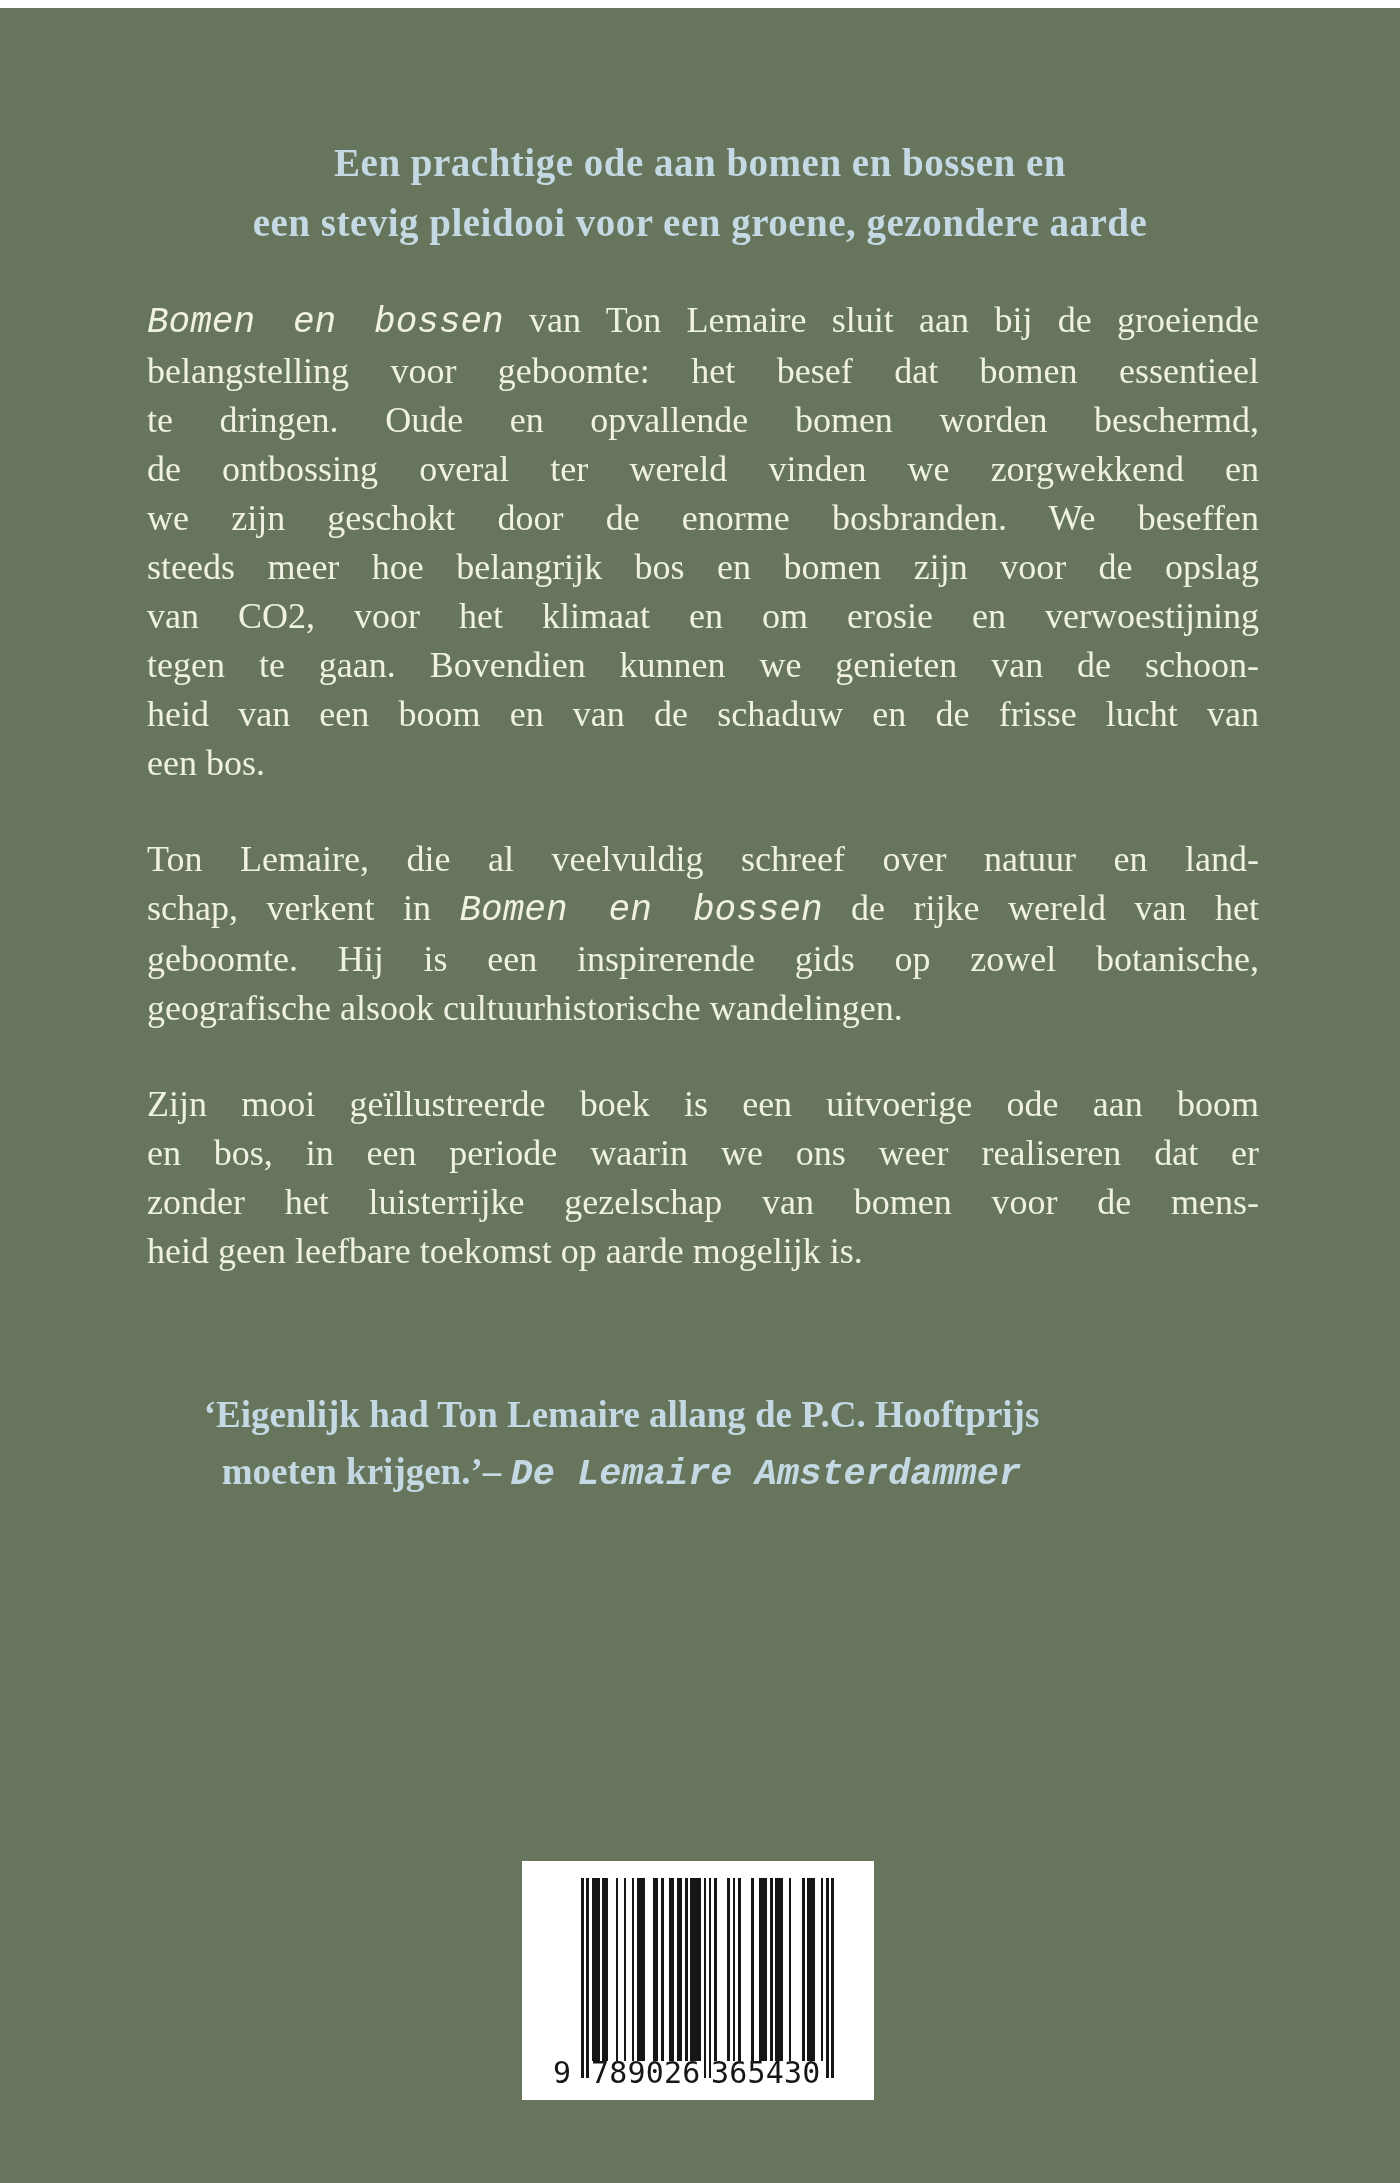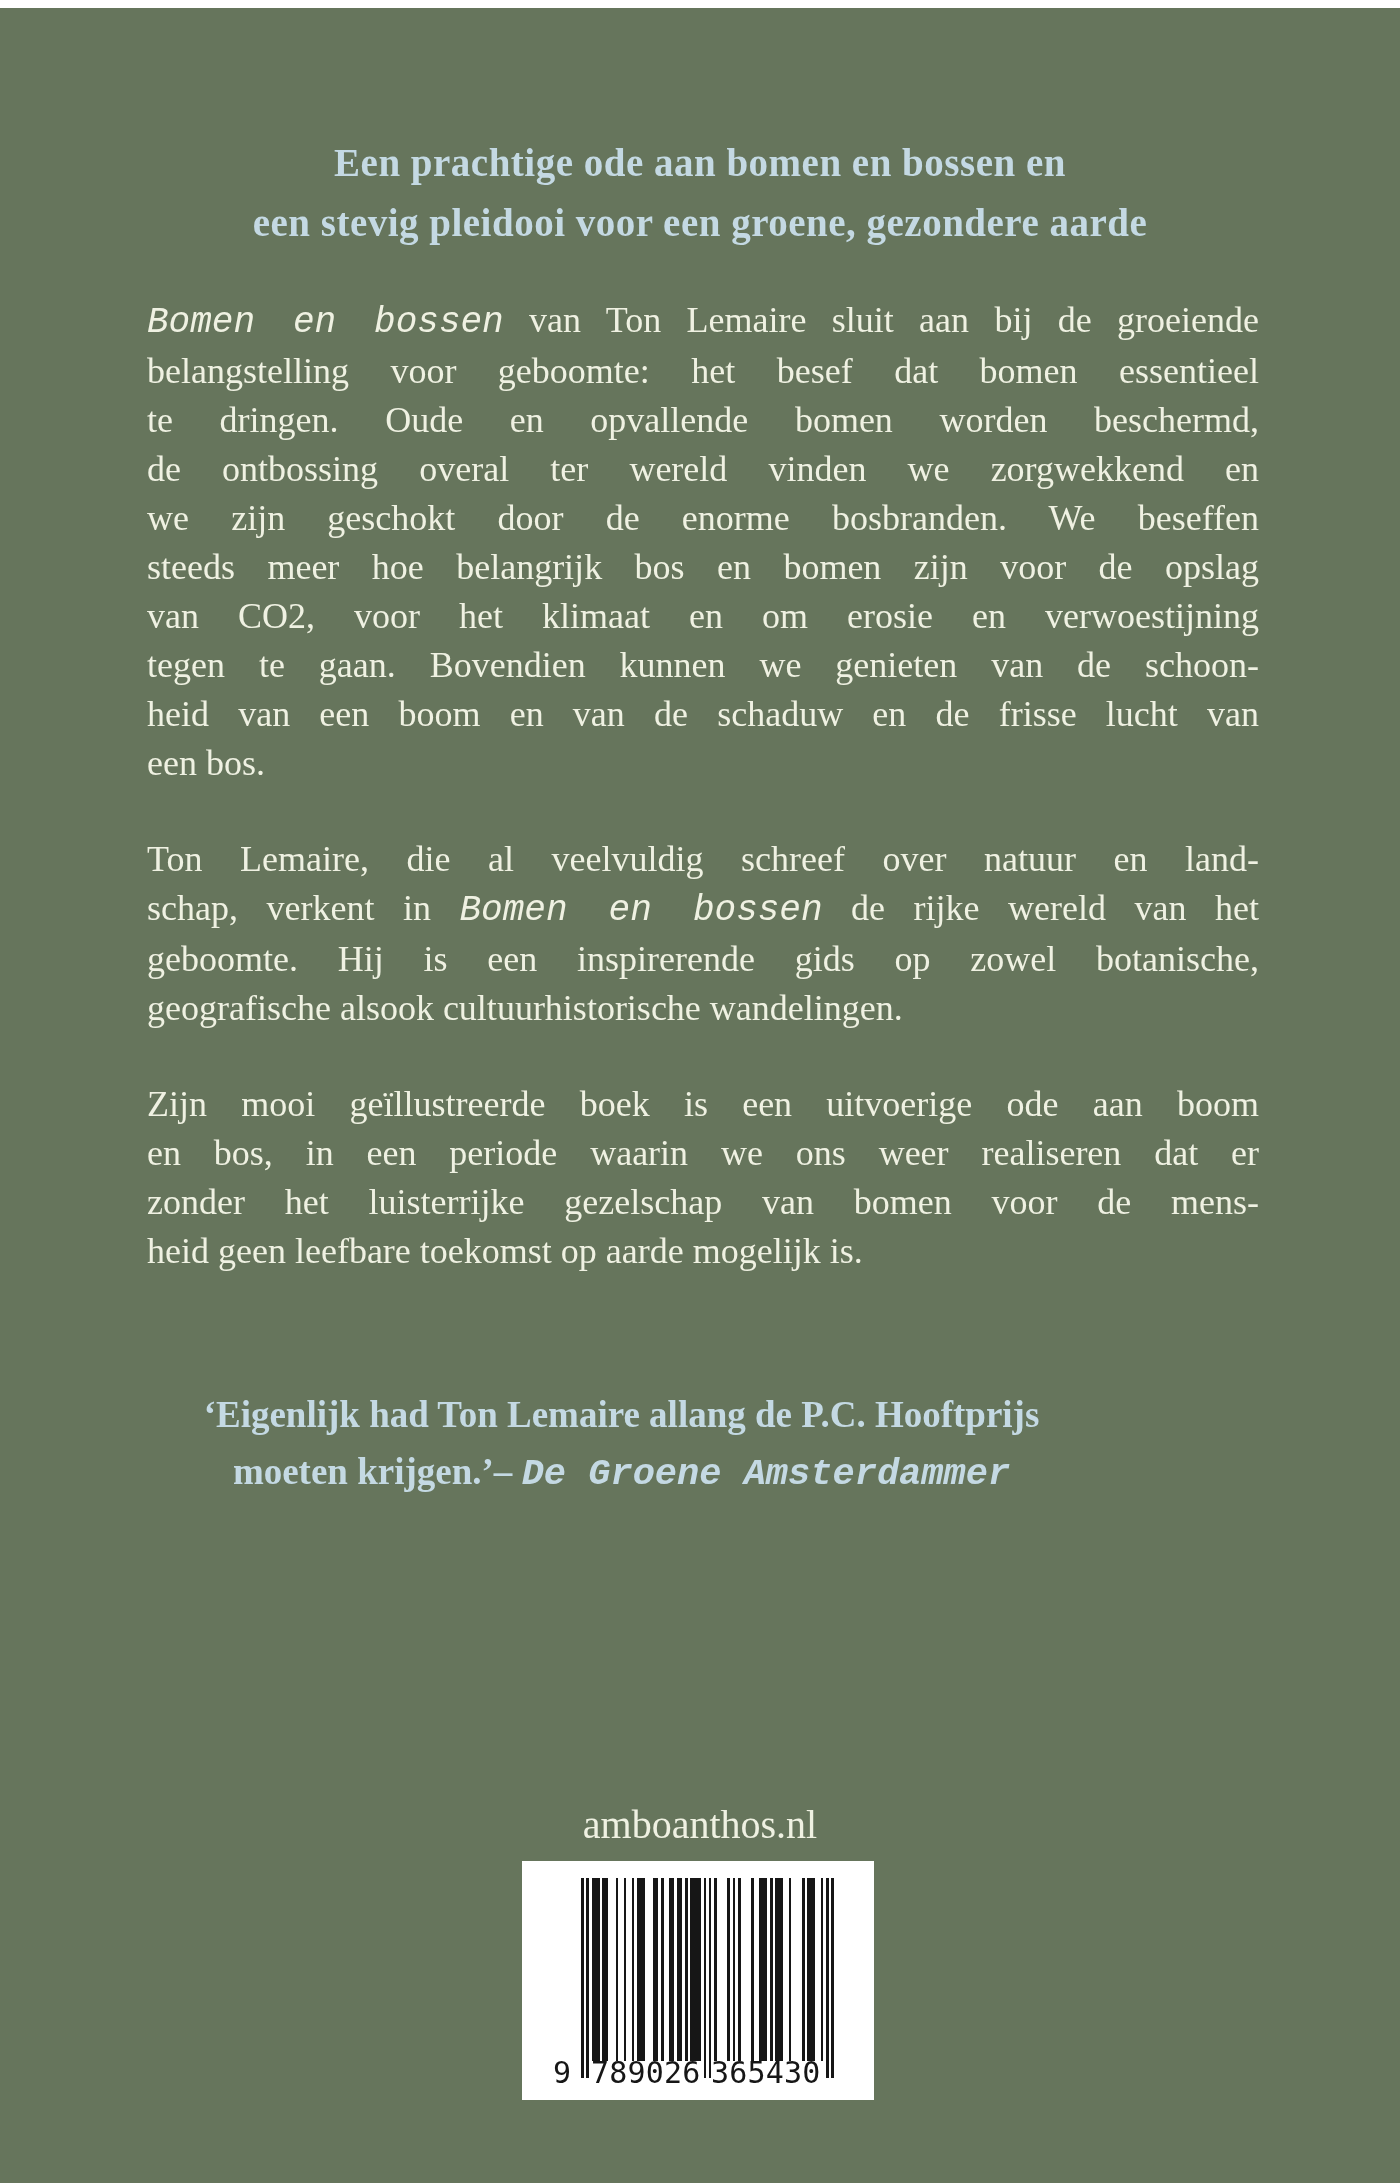--- a/index.html
+++ b/index.html
@@ -101,24 +101,23 @@
       <div class="paragraph">
         <div class="line"><span>Zijn mooi geïllustreerde boek is een uitvoerige ode aan boom</span></div>
         <div class="line"><span>en bos, in een periode waarin we ons weer realiseren dat er</span></div>
         <div class="line"><span>zonder het luisterrijke gezelschap van bomen voor de mens-</span></div>
         <div class="line last"><span>heid geen leefbare toekomst op aarde mogelijk is.</span></div>
       </div>
     </div>
 
   <div class="review-quote" id="quote">
       <div class="line"><span>‘Eigenlijk had Ton Lemaire allang de P.C. Hooftprijs</span></div>
-      <div class="line"><span>moeten krijgen.’– </span><span class="it">De Groene Amsterdammer</span></div>
+      <div class="line"><span>moeten krijgen.’– </span><span class="it">De Lemaire Amsterdammer</span></div>
     </div>
 
-  <div class="website">amboanthos.nl</div>
 
   <div class="barcode">
     <div class="bars" id="bars">
         <div class="bar guard" style="left: 0px; width: 2.66px;"></div>
         <div class="bar guard" style="left: 5.33px; width: 2.66px;"></div>
         <div class="bar" style="left: 10.65px; width: 7.99px;"></div>
         <div class="bar" style="left: 21.31px; width: 5.33px;"></div>
         <div class="bar" style="left: 34.62px; width: 2.66px;"></div>
         <div class="bar" style="left: 42.61px; width: 2.66px;"></div>
         <div class="bar" style="left: 50.6px; width: 2.66px;"></div>

